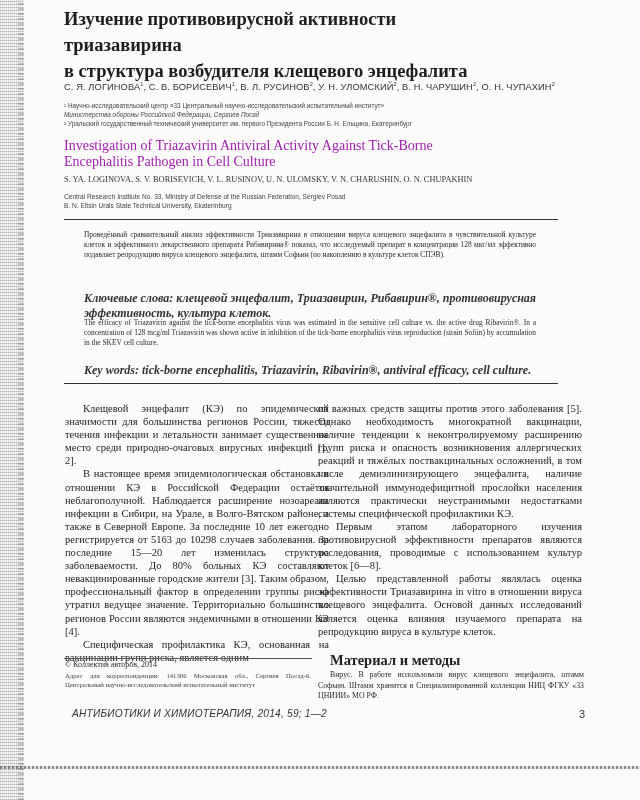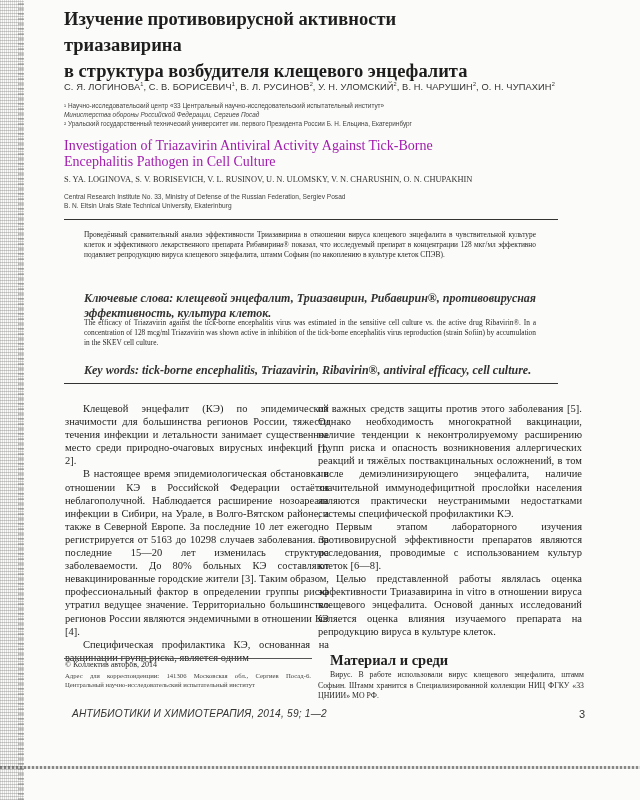--- a/index.html
+++ b/index.html
@@ -97,21 +97,21 @@
 <div class="col col-right">
   <p style="text-indent:0">из важных средств защиты против этого заболевания [5]. Однако необходимость многократной вакцинации, наличие тенденции к неконтролируемому расширению групп риска и опасность возникновения аллергических реакций и тяжёлых поствакцинальных осложнений, в том числе демиэлинизирующего энцефалита, наличие значительной иммунодефицитной прослойки населения являются практически неустранимыми недостатками системы специфической профилактики КЭ.</p>
   <p>Первым этапом лабораторного изучения противовирусной эффективности препаратов являются исследования, проводимые с использованием культур клеток [6—8].</p>
   <p>Целью представленной работы являлась оценка эффективности Триазавирина in vitro в отношении вируса клещевого энцефалита. Основой данных исследований является оценка влияния изучаемого препарата на репродукцию вируса в культуре клеток.</p>
 </div>
 
 <div class="foot-rule"></div>
 <div class="copyright">© Коллектив авторов, 2014</div>
 <div class="addr">Адрес для корреспонденции: 141306 Московская обл., Сергиев Посад-6. Центральный научно-исследовательский испытательный институт</div>
 
-<div class="section-h">Материал и среди</div>
+<div class="section-h">Материал и методы</div>
 <div class="methods">
   <p>Вирус. В работе использовали вирус клещевого энцефалита, штамм Софьин. Штамм хранится в Специализированной коллекции НИЦ ФГКУ «33 ЦНИИИ» МО РФ.</p>
 </div>
 
 <div class="journal">АНТИБИОТИКИ И ХИМИОТЕРАПИЯ, 2014, 59; 1—2</div>
 <div class="pagenum">3</div>
 
 <div class="bottom-edge"></div>
 
 </body></html>

